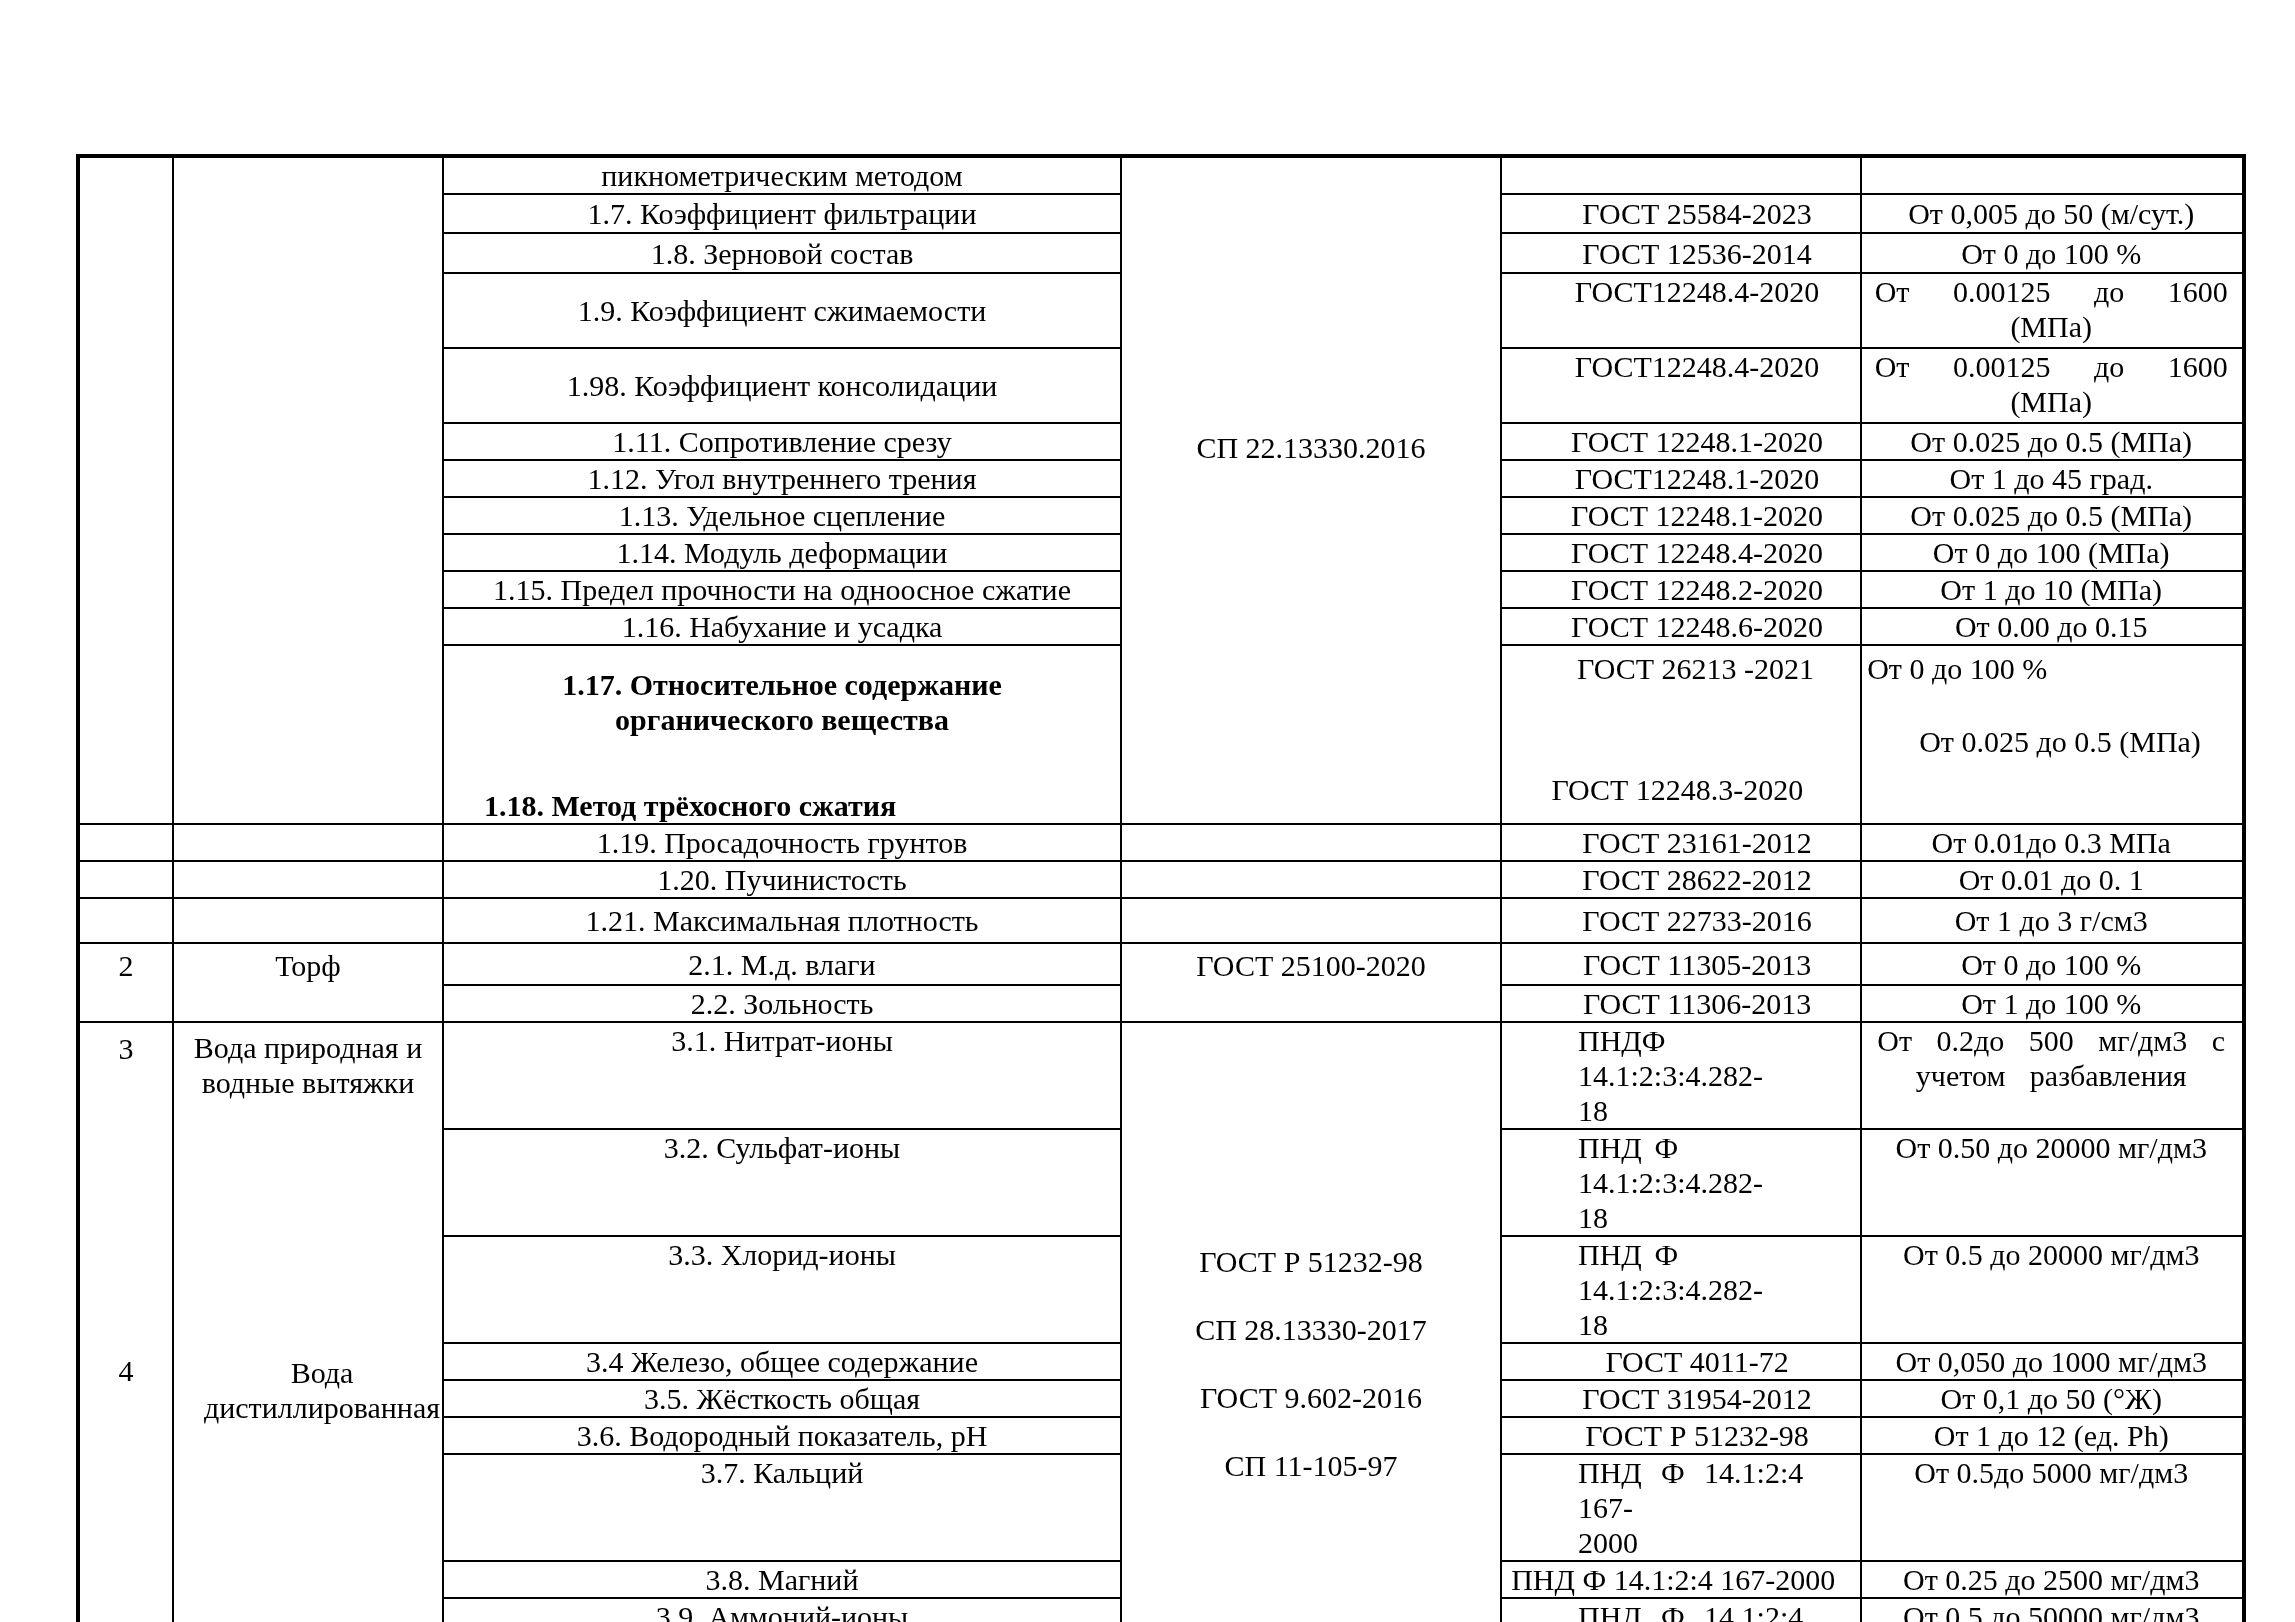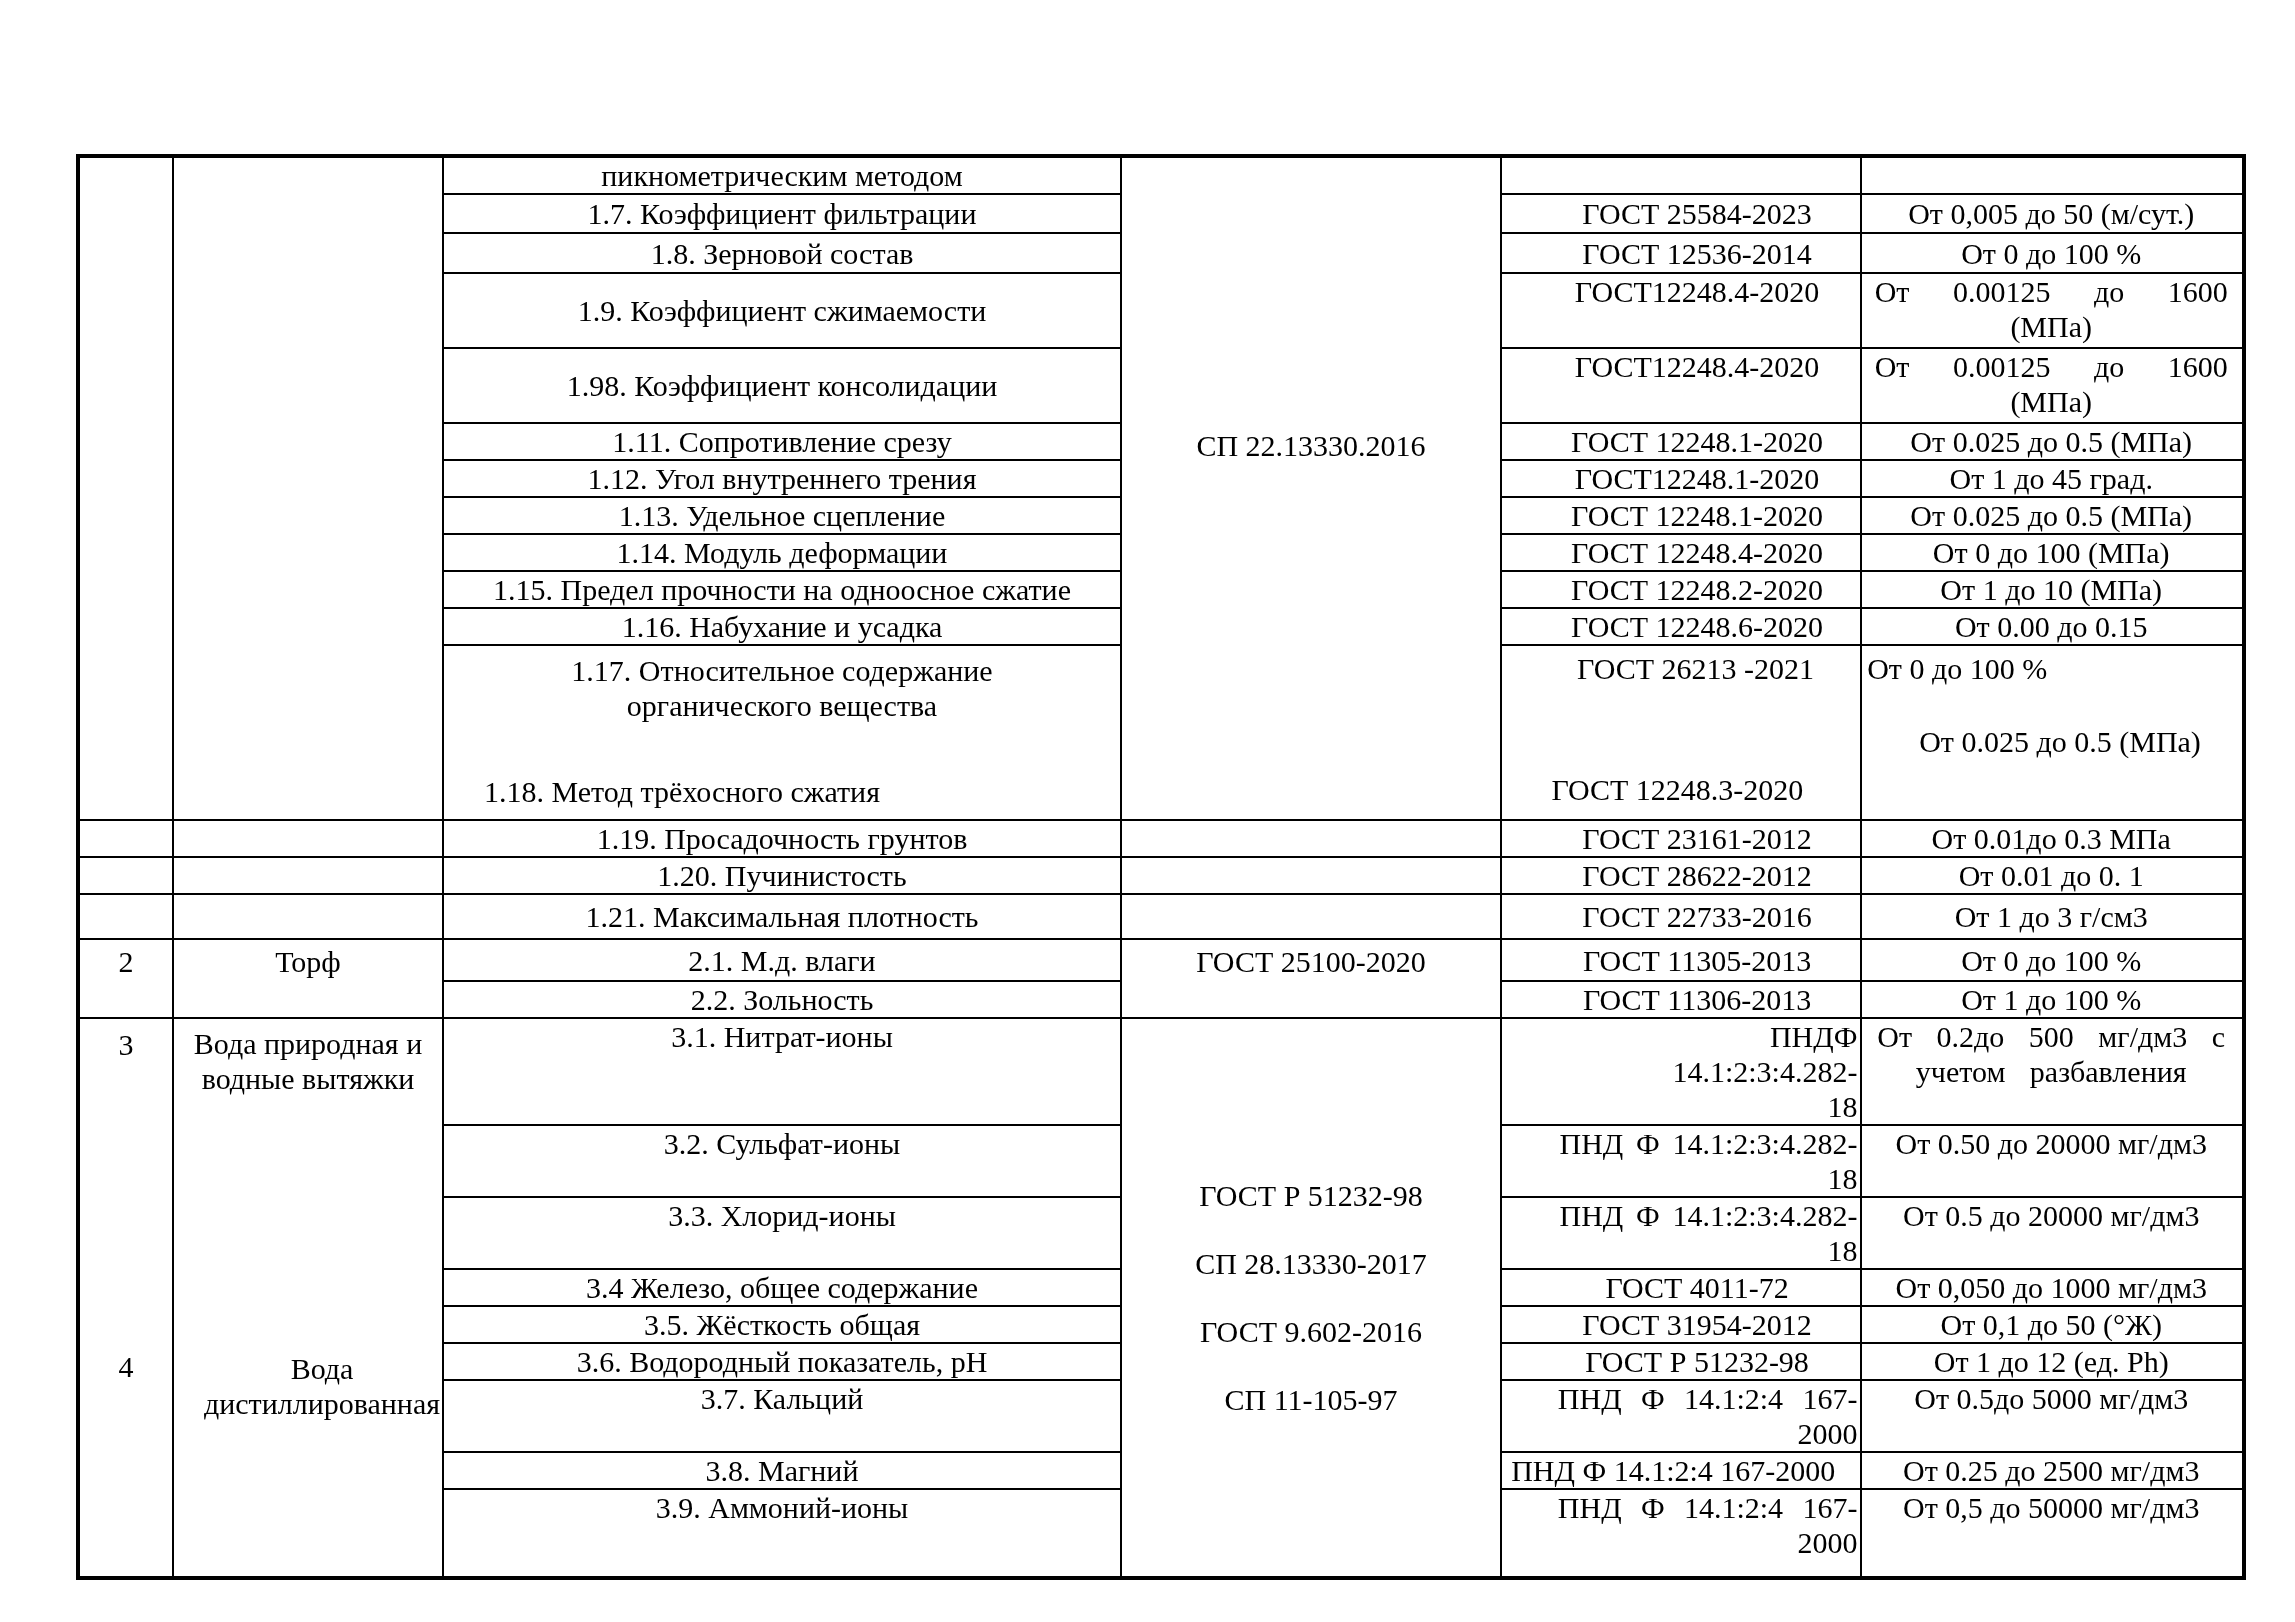--- a/index.html
+++ b/index.html
@@ -11,32 +11,32 @@
   
   .c-num{text-align:center;}
   .c-obj{text-align:center;}
   .c-param{text-align:center;}
   .c-method{text-align:center;}
   .c-std{text-align:center;padding-left:36px;}
   .c-range{text-align:center;padding-left:1px;padding-right:2.6px;}
   
   .v-top{vertical-align:top;}
   .pre{white-space:pre-line;}
-  .just-left{text-align:right;padding-left:40px;padding-right:2.6px;}
+  .just-left{text-align:left;padding-left:76px;padding-right:2.6px;}
   .std-flat{text-align:left;padding-left:9.2px;}
   .sp55{word-spacing:36px;}
   .sp26{word-spacing:17px;}
   .sp18{word-spacing:11.8px;}
   .sp8{word-spacing:5.2px;}
   
   .m-sec1{position:relative;top:-43px;}
   
   .pin-top{vertical-align:top;padding-top:3.9px;}
   
-  .cell-p1718{vertical-align:top;padding-top:7px;}
+  .cell-p1718{vertical-align:top;padding-top:21px;font-weight:bold;}
   .p18{text-align:left;padding-left:36px;margin-top:51px;}
   .cell-s1718{vertical-align:top;padding-top:5.2px;text-align:center;padding-left:33px;}
   .s18{margin-top:86px;text-align:left;padding-left:16.4px;}
   .cell-r1718{vertical-align:top;padding-top:5.2px;text-align:left;padding-left:5.2px;}
   .r18{margin-top:38px;padding-left:52px;}
   
   .rel{position:relative;vertical-align:top;}
   .num3{position:absolute;top:7.9px;left:0;right:0;text-align:center;}
   .num4{position:absolute;top:330px;left:0;right:0;text-align:center;}
   .obj3{position:absolute;top:6.5px;left:0;right:0;text-align:center;white-space:pre-line;}

